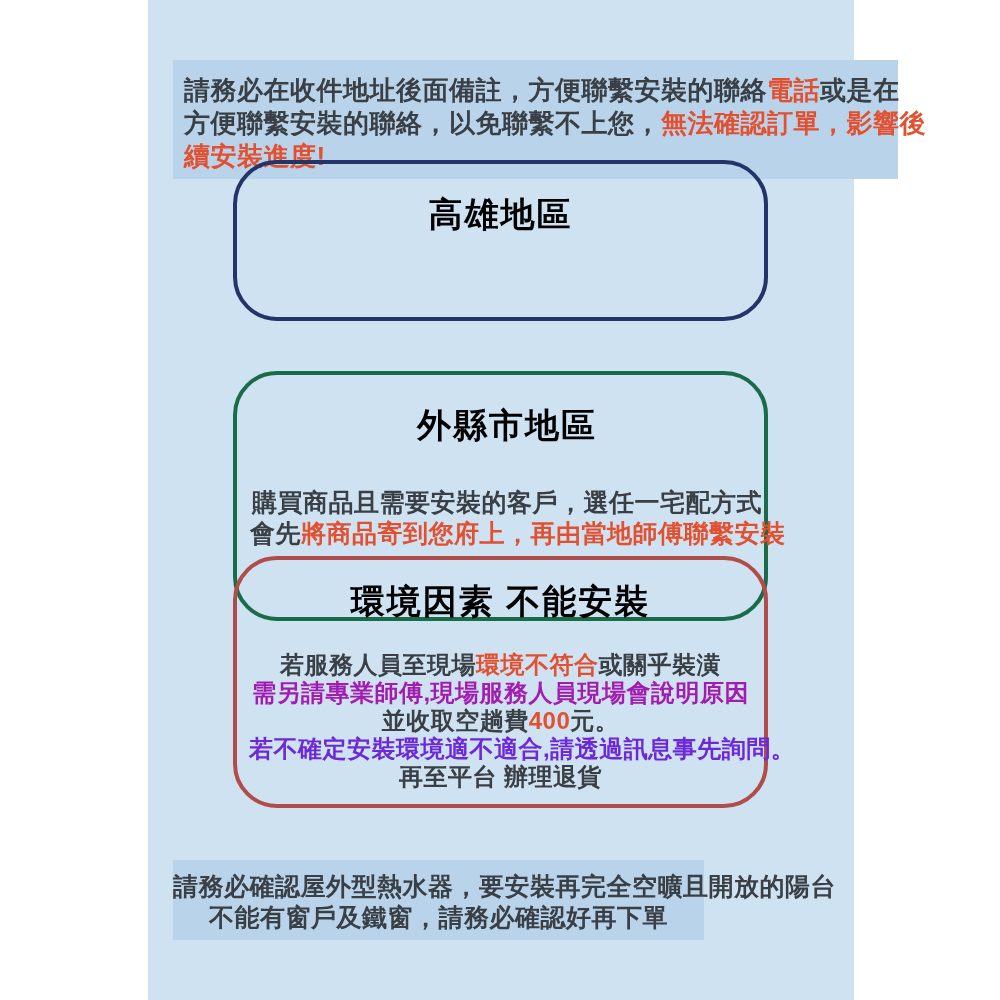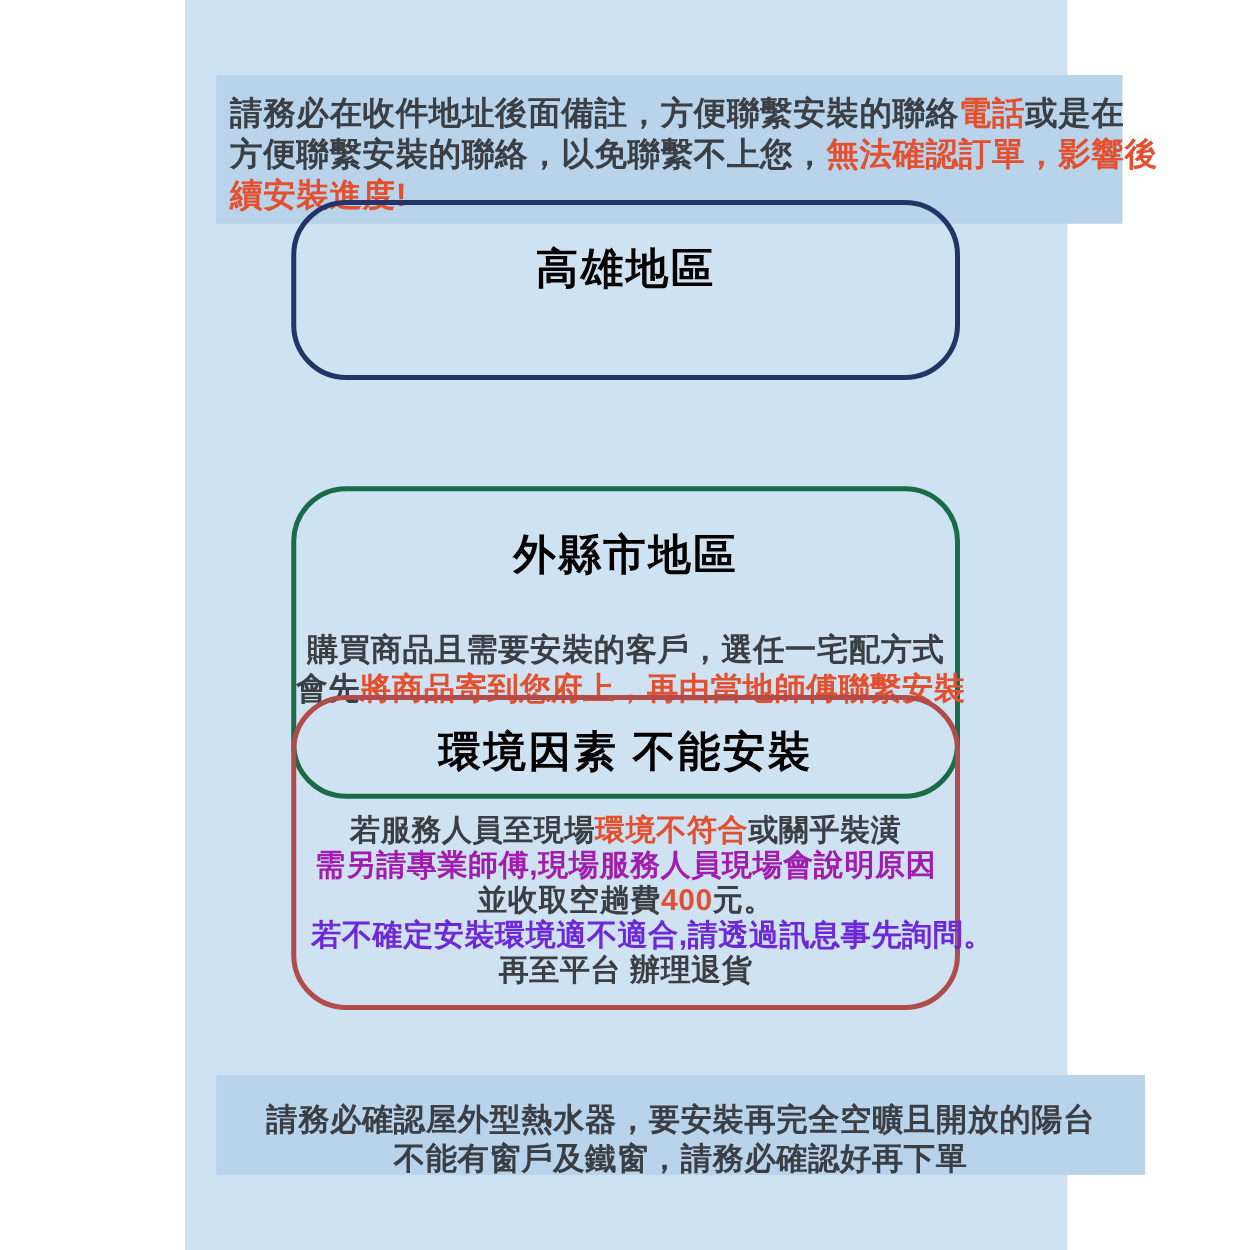--- a/index.html
+++ b/index.html
@@ -26,39 +26,39 @@
     width: 725px; height: 119px;
     padding: 14px 8px 0 11px;
     font-size: 26px;
     line-height: 33px;
     text-align: left;
     letter-spacing: 0.5px;
     margin-top: 32px;
   }
   .bottom-panel {
     left: 173px; top: 860px;
-    width: 743px; height: 80px;
-    padding-top: 21px;
+    width: 531px; height: 80px;
+    padding-top: 11px;
     font-size: 25px;
     line-height: 31px;
     text-align: center;
     letter-spacing: 0.5px;
   }
   .box {
     position: absolute;
     left: 233px;
     width: 535px;
     box-sizing: border-box;
     border: 4px solid #000;
     border-radius: 44px;
     text-align: center;
     background: transparent;
   }
-  .box-1 { top: 160px; height: 144px; }
-  .box-2 { top: 389px; height: 250px; }
+  .box-1 { top: 160px; height: 161px; }
+  .box-2 { top: 371px; height: 250px; padding-left: 13px; }
   .box-3 { top: 556px; height: 252px; }
   .box-title {
     font-size: 34px;
     letter-spacing: 2px;
   }
   .box-1 .box-title, .box-2 .box-title { margin-top: 28px; }
   .box-3 .box-title { margin-top: 19px; }
   .box-body {
     font-size: 25px;
     letter-spacing: 0.5px;

